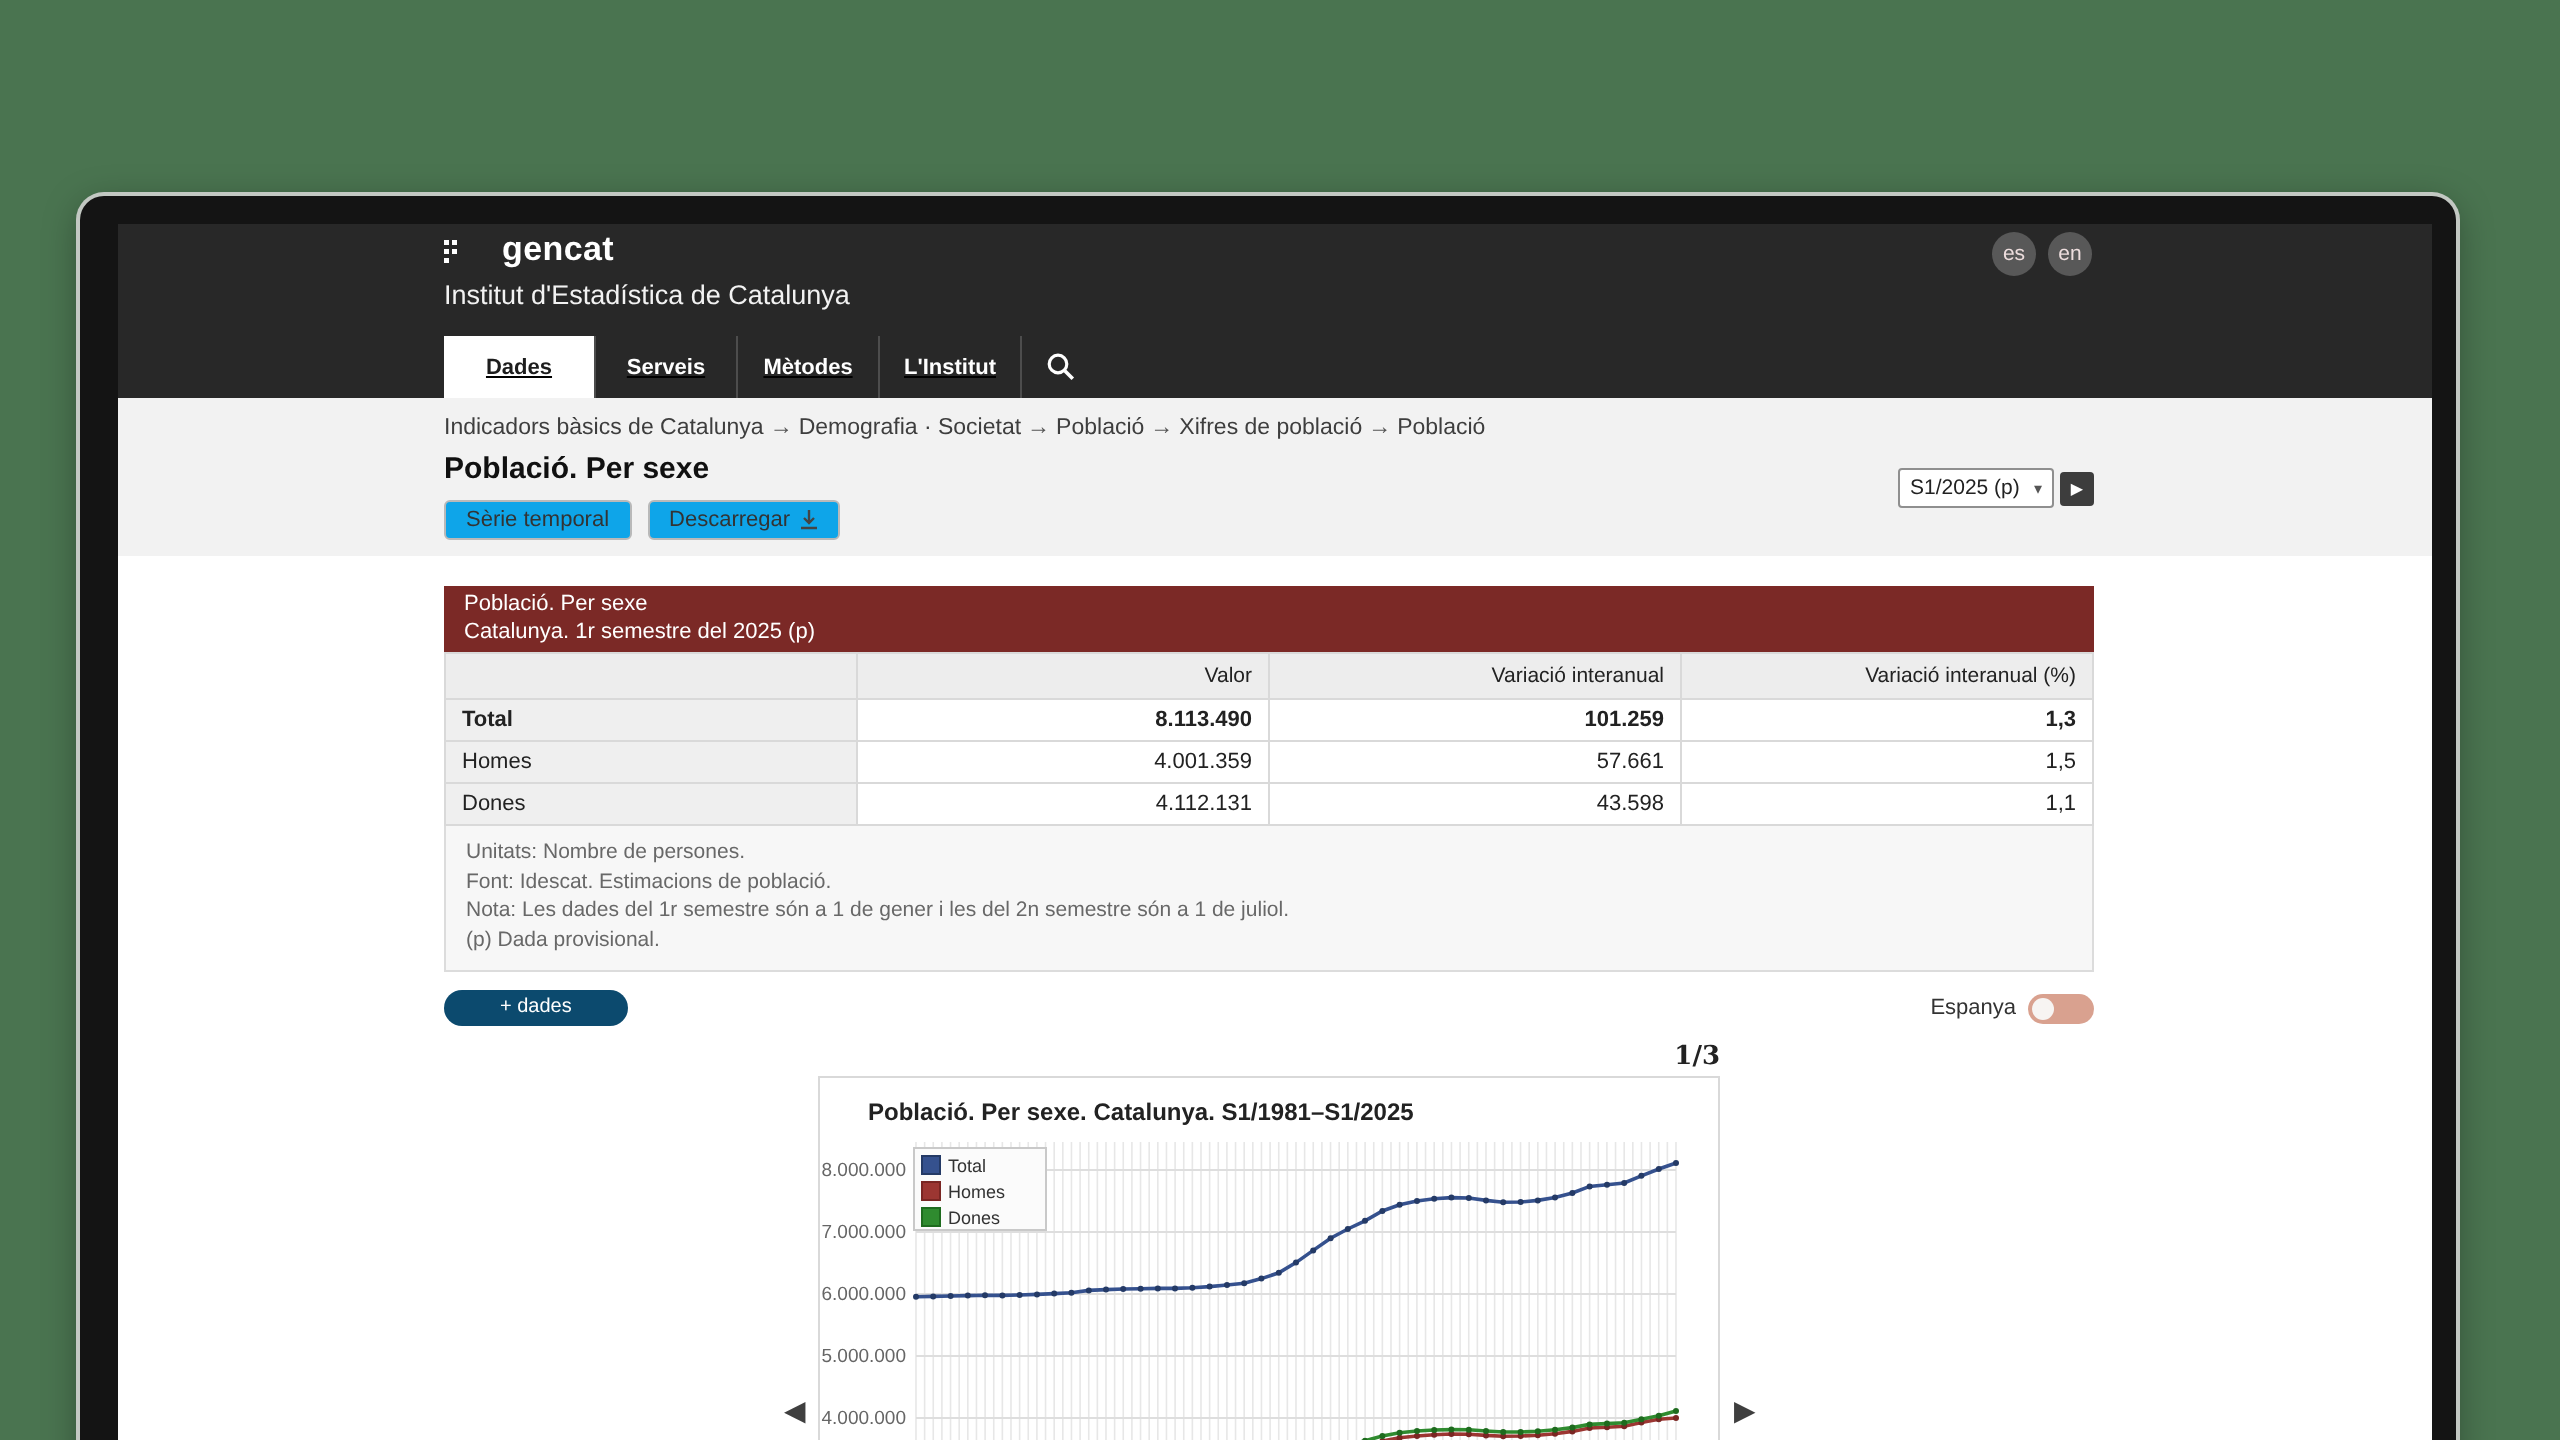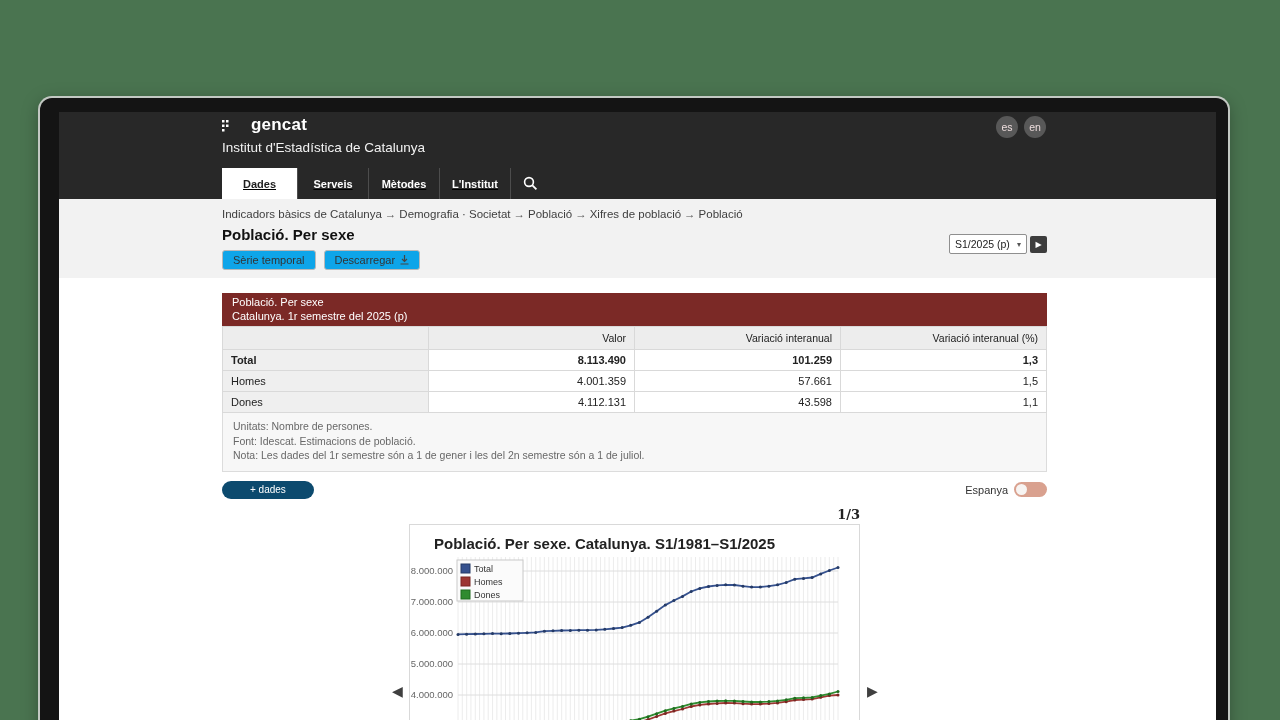--- a/index.html
+++ b/index.html
@@ -61,21 +61,21 @@
   .more-data { background:#0c4a6e; color:#fff; font-size:10px; padding:3px 28px 4px; border-radius:10px; cursor:pointer; }
   .espanya { display:flex; align-items:center; gap:6px; }
   .espanya-label { font-size:11px; color:#333; }
   .toggle { width:33px; height:15px; border-radius:8px; background:#d9a18f; position:relative; cursor:pointer; }
   .toggle .knob { position:absolute; left:2px; top:2px; width:11px; height:11px; border-radius:50%; background:#f7f4f2; }
 
   
   .chart-area { position:relative; margin-top:8px; }
   .page-indicator { width:638px; text-align:right; font-family:"DejaVu Serif", serif; font-size:13px; font-weight:600; color:#222; }
   .chart-card { margin-left:187px; margin-top:2px; width:451px; height:230px; border:1px solid #d9d9d9; background:#fff; position:relative; }
-  .chart-title { position:absolute; left:24px; top:10px; font-size:15px; font-weight:bold; color:#222; z-index:2; }
+  .chart-title { position:absolute; left:24px; top:10px; font-size:12px; font-weight:bold; color:#222; z-index:2; }
   .chart-card svg { position:absolute; left:0; top:0; }
   .car-arrow { position:absolute; font-size:14px; color:#3f3f3f; top:176px; cursor:pointer; line-height:16px; }
   .car-prev { left:170px; } .car-next { left:645px; }
 </style>
 </head>
 <body>
 
 <div class="monitor">
   <div class="screen">
 
@@ -174,20 +174,21 @@
                   <td>4.112.131</td>
                   <td>43.598</td>
                   <td>1,1</td>
                 </tr>
               </tbody>
           </table>
           <div class="notes">
               <p>Unitats: Nombre de persones.</p>
               <p>Font: Idescat. Estimacions de població.</p>
               <p>Nota: Les dades del 1r semestre són a 1 de gener i les del 2n semestre són a 1 de juliol.</p>
+              <p>(p) Dada provisional.</p>
             </div>
         </div>
 
         <div class="dades-row">
           <div class="more-data">+ dades</div>
           <div class="espanya">
             <span class="espanya-label">Espanya</span>
             <div class="toggle">
                 <div class="knob"></div>
               </div>

